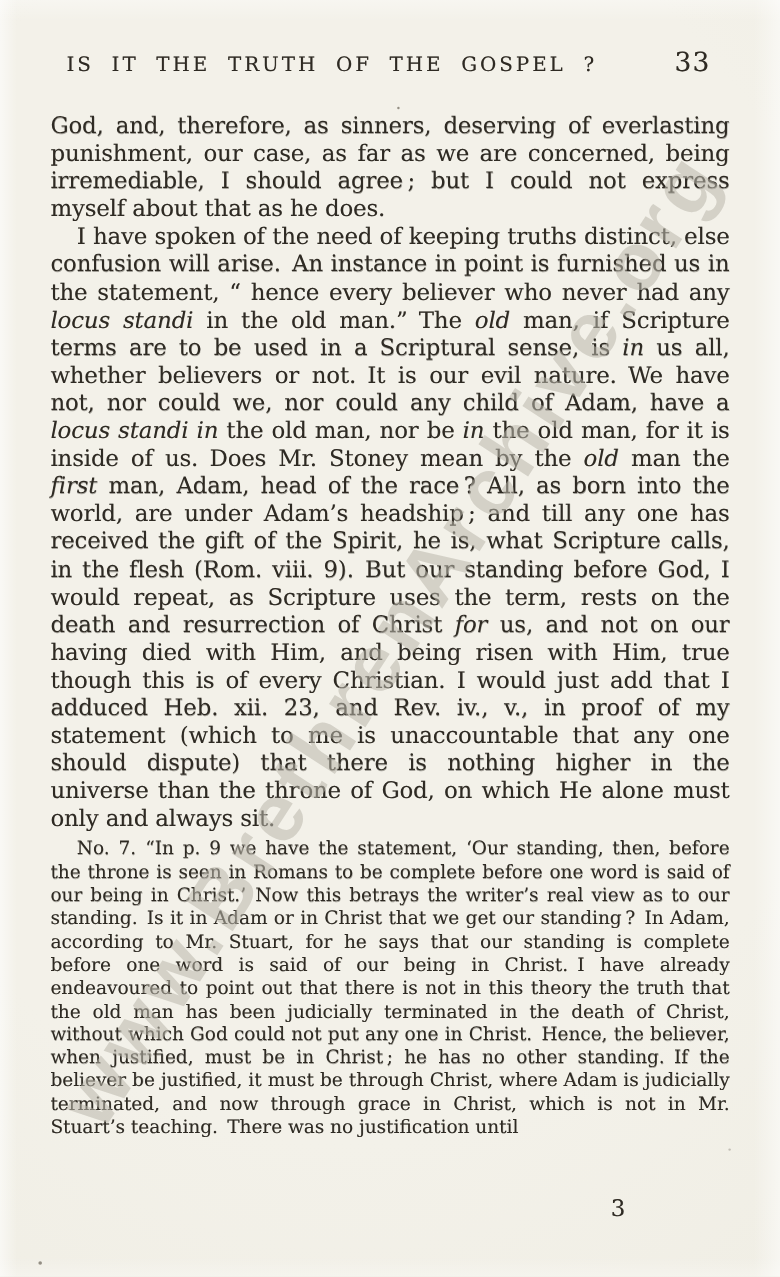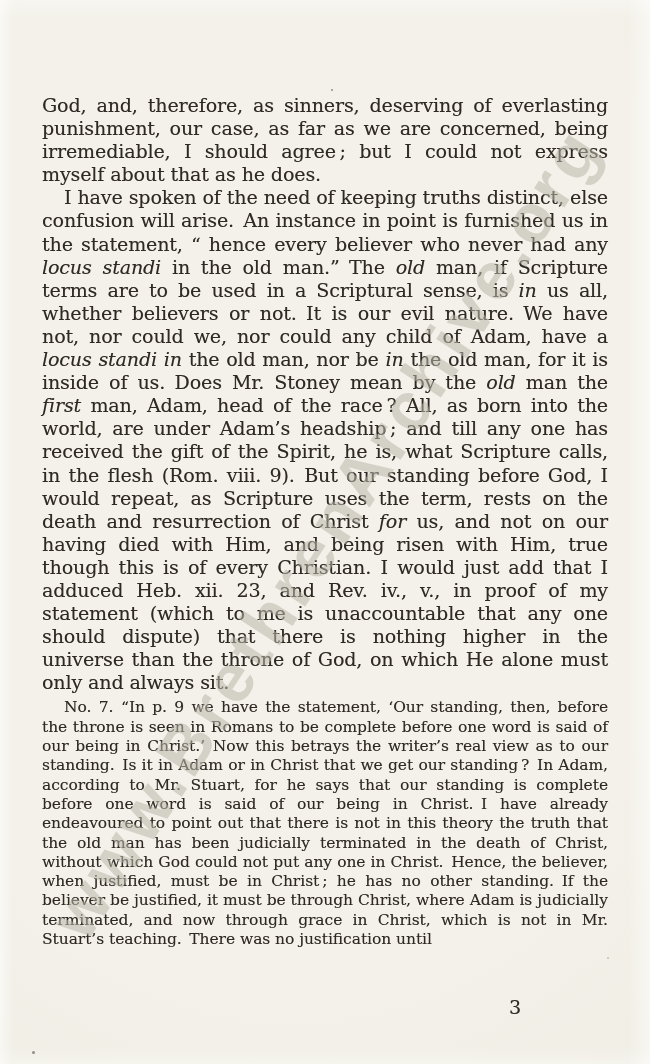--- a/index.html
+++ b/index.html
@@ -104,20 +104,24 @@
     border-radius: 50%;
   }
   .speck-1 { left: 32px;  top: 1051px; width: 3px; height: 3px; }
   .speck-2 { left: 331px; top: 89px;   width: 2px; height: 2px; }
   .speck-3 { left: 607px; top: 957px;  width: 2px; height: 2px; opacity: 0.5; }
 </style>
 </head>
 <body>
 
 <div class="page">
+  <header class="page-header">
+    <div class="running-title">IS IT THE TRUTH OF THE GOSPEL ?</div>
+    <div class="page-number">33</div>
+  </header>
 
   <main class="page-body" id="body-container">
       <p class="para main"><span>God, and, therefore, as sinners, deserving of everlasting punishment, our case, as far as we are concerned, being irremediable, I should agree ; but I could not express myself about that as he does.</span></p>
       <p class="para main indent"><span>I have spoken of the need of keeping truths distinct, else confusion will arise. An instance in point is furnished us in the statement, “ hence every believer who never had any </span><span class="it">locus standi</span><span> in the old man.” The </span><span class="it">old</span><span> man, if Scripture terms are to be used in a Scriptural sense, is </span><span class="it">in</span><span> us all, whether believers or not. It is our evil nature. We have not, nor could we, nor could any child of Adam, have a </span><span class="it">locus standi in</span><span> the old man, nor be </span><span class="it">in</span><span> the old man, for it is inside of us. Does Mr. Stoney mean by the </span><span class="it">old</span><span> man the </span><span class="it">first</span><span> man, Adam, head of the race ? All, as born into the world, are under Adam’s headship ; and till any one has received the gift of the Spirit, he is, what Scripture calls, in the flesh (Rom. viii. 9). But our standing before God, I would repeat, as Scripture uses the term, rests on the death and resurrection of Christ </span><span class="it">for</span><span> us, and not on our having died with Him, and being risen with Him, true though this is of every Christian. I would just add that I adduced Heb. xii. 23, and Rev. iv., v., in proof of my statement (which to me is unaccountable that any one should dispute) that there is nothing higher in the universe than the throne of God, on which He alone must only and always sit.</span></p>
       <p class="para small indent"><span>No. 7. “In p. 9 we have the statement, ‘Our standing, then, before the throne is seen in Romans to be complete before one word is said of our being in Christ.’ Now this betrays the writer’s real view as to our standing. Is it in Adam or in Christ that we get our standing ? In Adam, according to Mr. Stuart, for he says that our standing is complete before one word is said of our being in Christ. I have already endeavoured to point out that there is not in this theory the truth that the old man has been judicially terminated in the death of Christ, without which God could not put any one in Christ. Hence, the believer, when justified, must be in Christ ; he has no other standing. If the believer be justified, it must be through Christ, where Adam is judicially terminated, and now through grace in Christ, which is not in Mr. Stuart’s teaching. There was no justification until</span></p>
     </main>
 
   <div class="signature-mark">3</div>
 
   <div class="watermark">www.BrethrenArchive.org</div>

